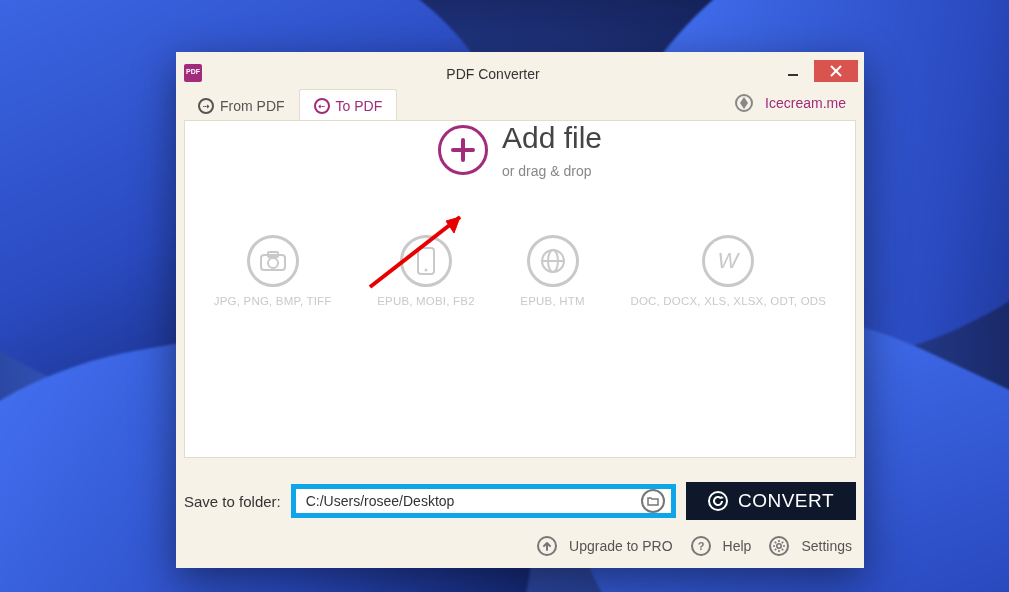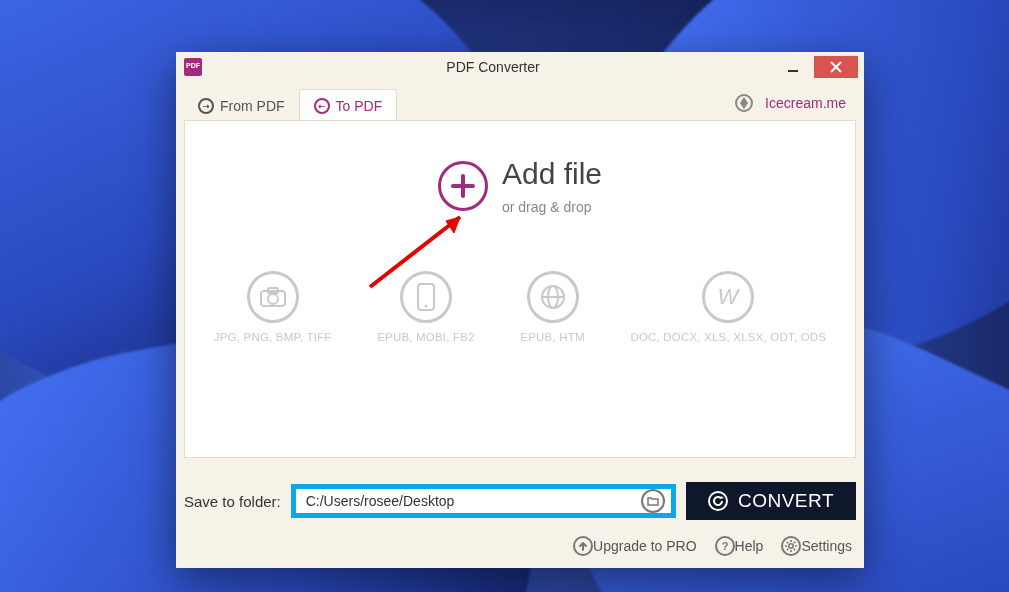--- a/index.html
+++ b/index.html
@@ -11,40 +11,40 @@
     .petal { position:absolute; border-radius:50% 40% 50% 60%; background:linear-gradient(135deg,#4a7bff 0%,#2a4ac0 60%,#0a1850 100%); filter:blur(1px); }
     .p1 { width:700px; height:500px; left:-200px; top:-100px; transform:rotate(20deg);}
     .p2 { width:600px; height:420px; right:-180px; top:-80px; transform:rotate(-35deg);}
     .p3 { width:650px; height:450px; left:-120px; bottom:-200px; transform:rotate(-10deg);}
     .p4 { width:620px; height:430px; right:-160px; bottom:-180px; transform:rotate(25deg);}
 
     .window {
       position:absolute; left:176px; top:52px; width:688px; height:516px;
       background:#f7f2e7; box-shadow:0 12px 40px rgba(0,0,0,.45); display:flex; flex-direction:column;
     }
-    .titlebar { height:30px; display:flex; align-items:center; }
+    .titlebar { height:30px; display:flex; align-items:flex-end; }
     .app-icon { width:18px; height:18px; margin:0 8px; background:#a22b7b; border-radius:2px; position:relative;}
     .app-icon::after{content:"PDF";color:#fff;font-size:7px;position:absolute;left:2px;top:4px;font-weight:bold;}
     .title { flex:1; text-align:center; font-size:14px; color:#333; }
     .min-btn { width:34px; height:22px; display:flex; align-items:center; justify-content:center; color:#333; cursor:pointer;}
     .close-btn { width:44px; height:22px; background:#d9534f; color:#fff; display:flex; align-items:center; justify-content:center; margin-right:6px; margin-left:4px; cursor:pointer;}
     .min-btn svg,.close-btn svg{display:block;}
 
     .tabstrip { height:38px; display:flex; align-items:flex-end; padding:0 8px;}
     .tab { display:flex; align-items:center; gap:6px; padding:8px 14px 6px; font-size:14px; color:#555; cursor:pointer;}
     .tab.active { background:#fff; border:1px solid #e2dccd; border-bottom:none; border-radius:3px 3px 0 0; color:#a22b7b;}
     .tab .tab-ico { width:16px;height:16px;border:2px solid currentColor;border-radius:50%;display:flex;align-items:center;justify-content:center;font-size:8px;font-weight:bold;}
     .spacer{flex:1;}
     .brand { display:flex; align-items:center; gap:12px; color:#a22b7b; font-size:14px; padding:8px 10px; cursor:pointer;}
     .brand-ico{width:18px;height:18px;border:2px solid #888;border-radius:50%;display:flex;align-items:center;justify-content:center;}
     .brand-ico svg{display:block;}
 
     .main-panel {
       margin:0 8px 0 8px; background:#fff; border:1px solid #e2dccd; flex:1 1 auto; min-height:0;
-      display:flex; flex-direction:column; align-items:center; padding-top:36px; position:relative;
+      display:flex; flex-direction:column; align-items:center; position:relative;
     }
     .add-row { display:flex; align-items:center; gap:14px; cursor:pointer;}
     .add-circle{ width:50px;height:50px;border:3px solid #a22b7b;border-radius:50%;display:flex;align-items:center;justify-content:center;}
     .add-circle svg line{stroke:#a22b7b;stroke-width:4;stroke-linecap:round;}
     .add-text .big{ font-size:30px; font-weight:300; color:#444;}
     .add-text .small{ font-size:14px; color:#888; margin-top:8px;}
 
     .arrow { position:absolute; left:175px; top:86px; pointer-events:none;}
     .arrow svg line,.arrow svg polygon{stroke:#e80000;fill:#e80000;}
 
@@ -55,21 +55,21 @@
 
     .save-row{ display:flex; align-items:center; gap:10px; padding:24px 8px 0;}
     .save-lbl{ font-size:15px; color:#333;}
     .folder-box{ flex:1; display:flex; align-items:center; border:5px solid #0ea5e9; background:#fff; height:34px; padding:0 6px 0 10px;}
     .folder-box input{ flex:1; border:none; outline:none; font-size:14px; color:#333; background:transparent;}
     .browse-ico{ width:24px;height:24px;border:2px solid #777;border-radius:50%;display:flex;align-items:center;justify-content:center;cursor:pointer;}
     .convert-btn{ height:38px; background:#0f172a; color:#fff; display:flex; align-items:center; gap:10px; padding:0 22px; font-size:19px; letter-spacing:.5px; cursor:pointer;}
     .convert-btn .refresh{ width:20px;height:20px;border:2px solid #fff;border-radius:50%;display:flex;align-items:center;justify-content:center;}
 
     .footer{ display:flex; justify-content:flex-end; gap:18px; padding:16px 12px 12px;}
-    .foot-link{ display:flex; align-items:center; gap:0; color:#555; font-size:14px; cursor:pointer;}
+    .foot-link{ display:flex; align-items:center; gap:12px; color:#555; font-size:14px; cursor:pointer;}
     .foot-ico{ width:20px;height:20px;border:2px solid #777;border-radius:50%;display:flex;align-items:center;justify-content:center;}
   </style>
 </head>
 <body>
 
 <div class="petal p1"></div>
 <div class="petal p2"></div>
 <div class="petal p3"></div>
 <div class="petal p4"></div>
 

